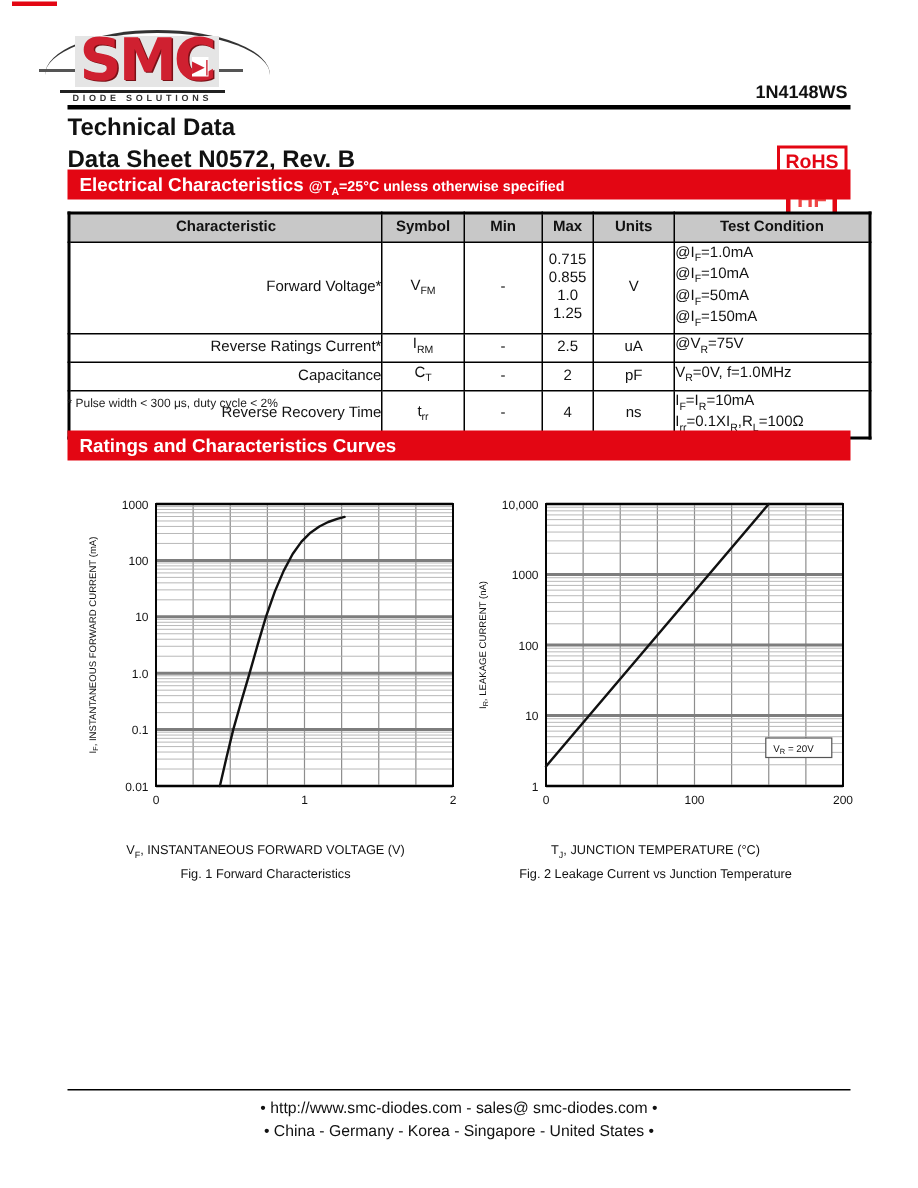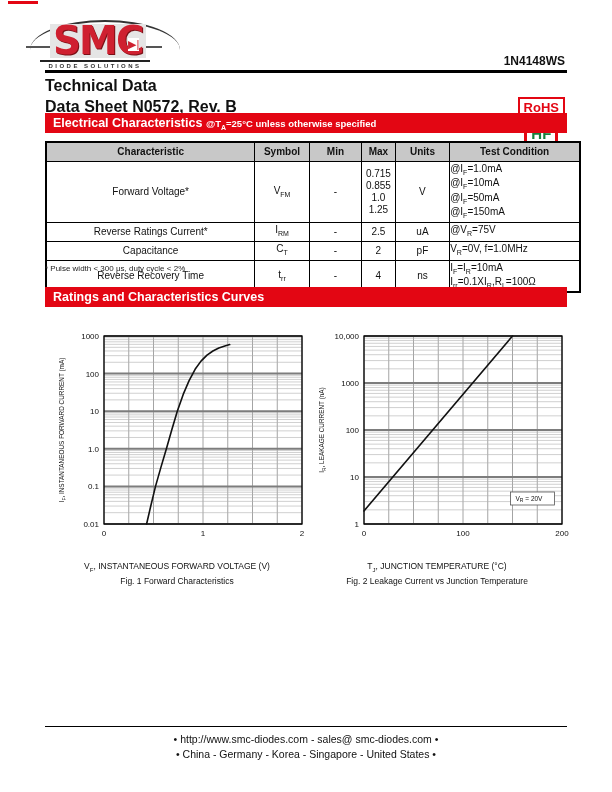--- a/index.html
+++ b/index.html
@@ -21,40 +21,40 @@
   .logo-sub{position:absolute;left:-2px;right:-8px;top:41px;text-align:center;
             font-size:6px;letter-spacing:2.5px;color:#333;font-weight:bold;white-space:nowrap;}
 
   .part-number{position:absolute;top:54px;right:47px;font-size:12px;font-weight:bold;}
   .main-rule{position:absolute;top:70px;left:45px;right:45px;height:3px;background:#000;}
   .techdata{position:absolute;top:76px;left:45px;font-size:16px;font-weight:bold;line-height:1.3;}
 
   .badges{position:absolute;top:97px;right:47px;display:flex;gap:5px;align-items:center;flex-direction:column;}
   .badge-rohs{border:2px solid #e30613;color:#e30613;font-weight:bold;font-size:13px;
               padding:1px 4px;line-height:15px;}
-  .badge-hf{border:3px solid #e30613;color:#15803d;font-weight:bold;font-size:15px;
+  .badge-hf{border:3px solid #e30613;color:#ef4444;font-weight:bold;font-size:15px;
             padding:0 4px;line-height:16px;}
 
   
   .banner{position:absolute;left:45px;right:45px;height:20px;background:#e30613;color:#fff;
           font-weight:bold;font-size:12.5px;line-height:20px;padding-left:8px;box-sizing:border-box;
           white-space:nowrap;}
   .banner-1{top:113px;}
   .banner-2{top:287px;}
   .banner .banner-note{font-size:9.5px;font-weight:bold;}
   .banner sub{font-size:7px;}
 
   
   .spec-table{position:absolute;top:141px;left:45px;width:536px;border-collapse:collapse;
               font-size:10px;}
   .spec-table th,.spec-table td{border:1px solid #000;padding:1px 0;line-height:1.2;}
   .spec-table{border:2px solid #000;}
   .spec-table th{background:#c8c8c8;font-weight:bold;height:16px;text-align:center;padding:1px 2px;}
   .spec-table td{text-align:center;}
-  .spec-table td.cell-char{text-align:center;}
+  .spec-table td.cell-char{text-align:right;}
   .spec-table td.cell-test{text-align:left;}
   .spec-table sub{font-size:7px;}
   tr.row-tall td{height:56px;}
   tr.row-short td{height:16px;}
   tr.row-mid td{height:28px;}
 
   .footnote{position:absolute;top:264px;left:45px;font-size:8px;color:#222;}
 
   
   .charts{position:absolute;top:328px;left:52px;width:510px;display:flex;justify-content:space-between;}

